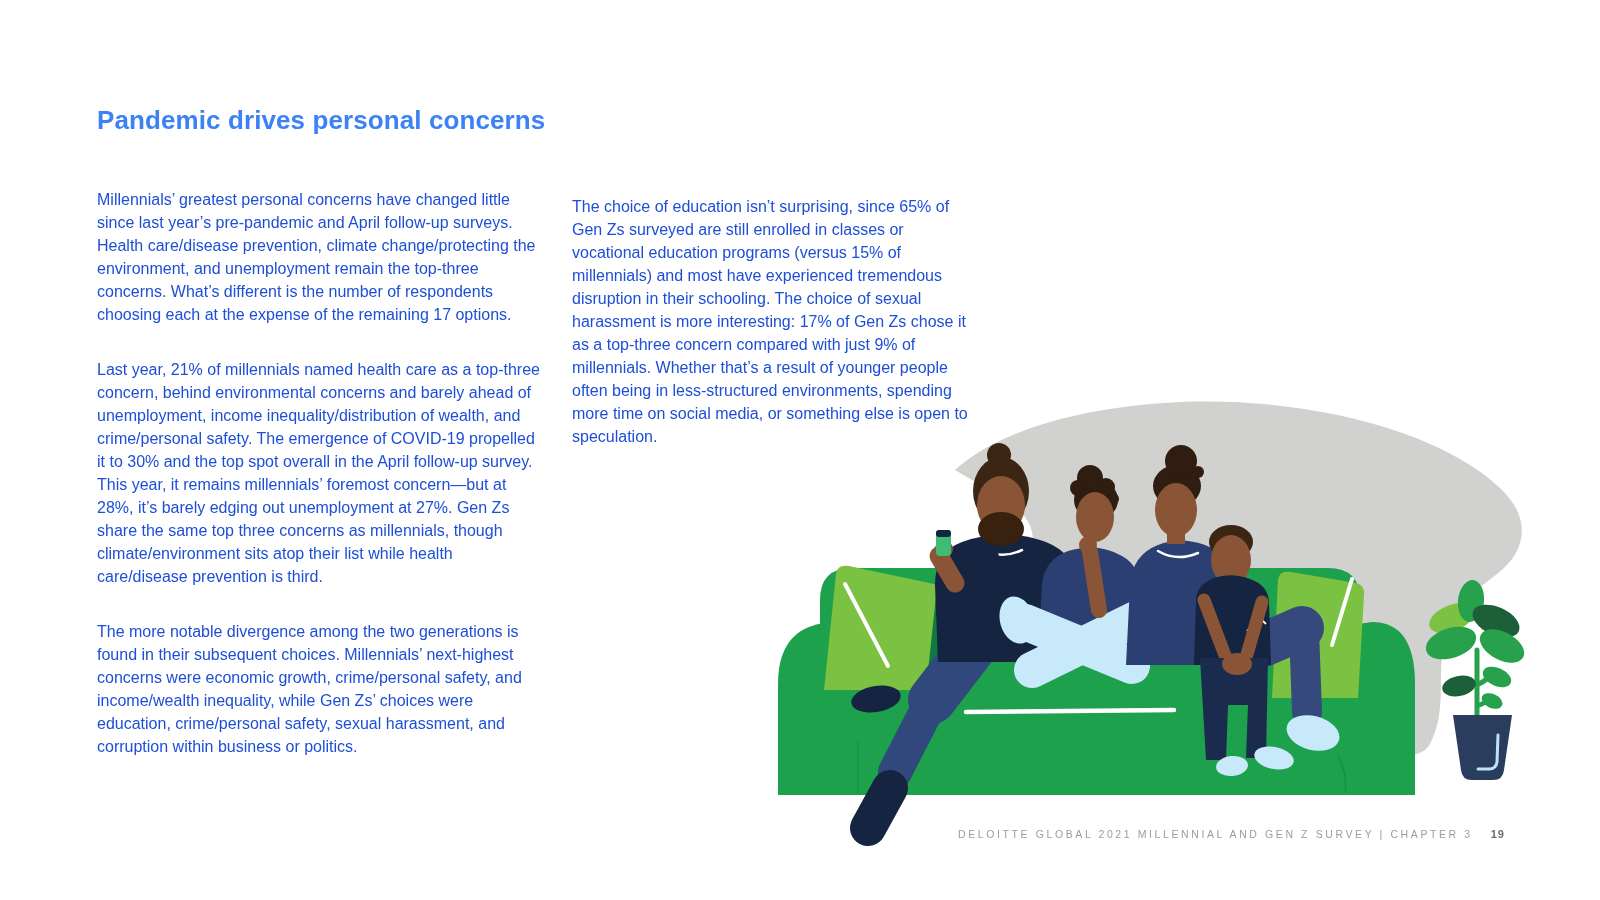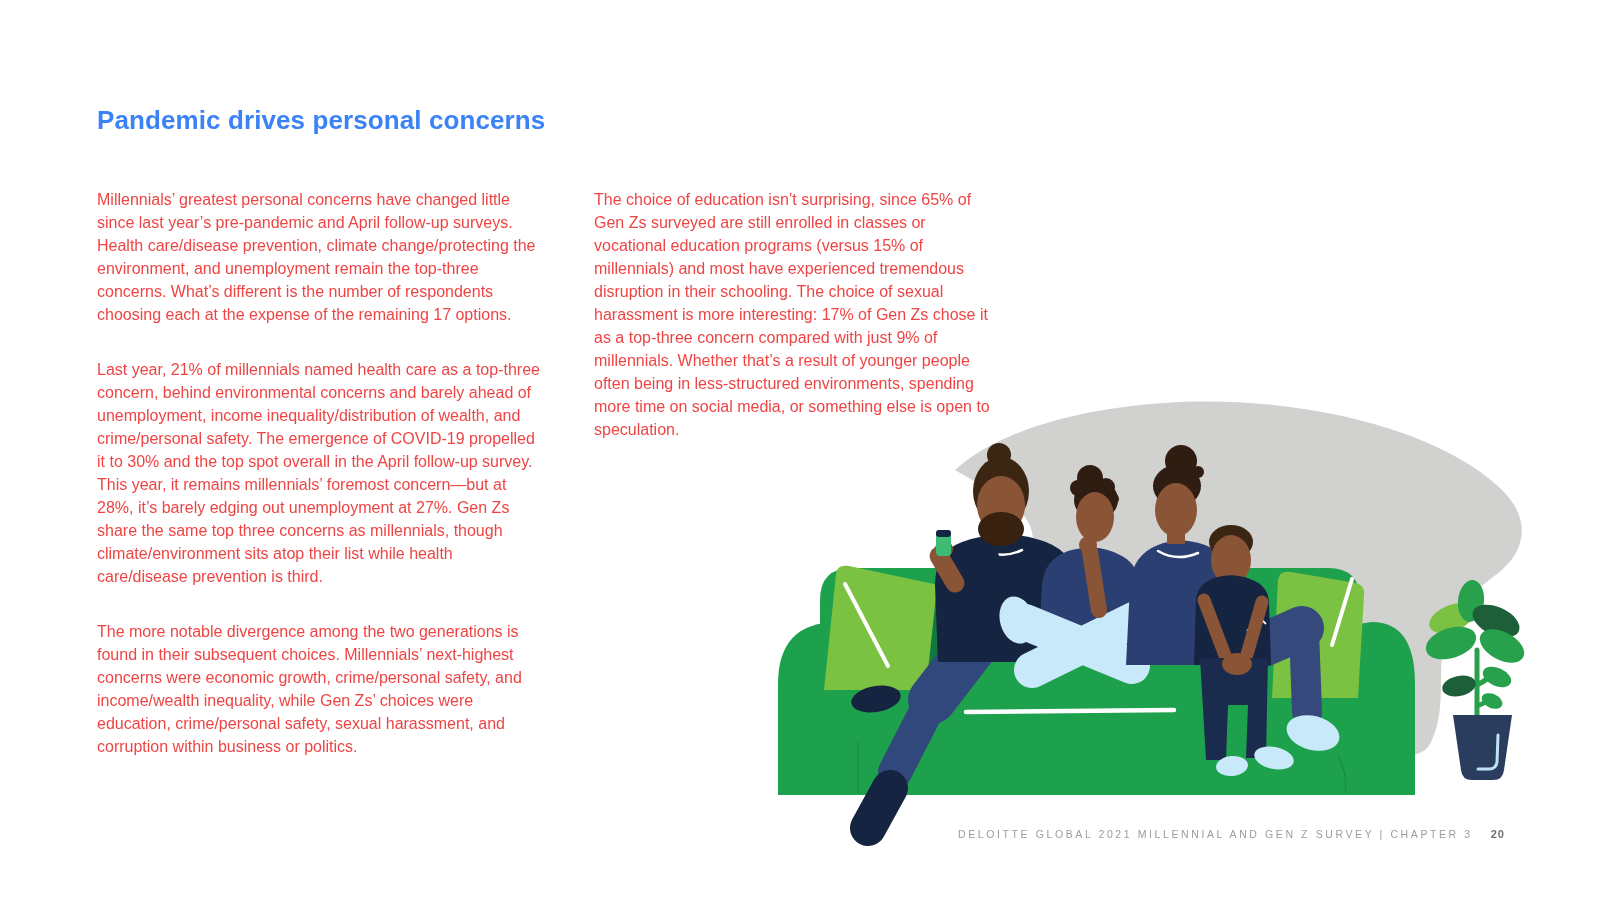--- a/index.html
+++ b/index.html
@@ -16,24 +16,24 @@
     font-size: 26px;
     font-weight: 700;
     color: #3b82f6;
     letter-spacing: 0.1px;
   }
   .col {
     position: absolute;
     top: 188px;
     font-size: 16px;
     line-height: 23px;
-    color: #ef4444;
+    color: #1d4ed8;
   }
   .col-1 { left: 97px; width: 446px; }
-  .col-2 { left: 594px; width: 404px; }
+  .col-2 { left: 572px; width: 404px; margin-top: 7px; }
   .col p { margin: 0 0 32px 0; }
   .illustration {
     position: absolute;
     left: 760px; top: 395px;
     width: 780px; height: 455px;
   }
   .footer {
     position: absolute;
     top: 828px; right: 95px;
     display: flex;
@@ -163,14 +163,14 @@
     <path fill="none" stroke="#8A5536" stroke-width="13" stroke-linecap="round" d="M1204,600 L1226,658 M1262,602 L1246,658"></path>
     <path fill="#1B2B4D" d="M1200,658 L1268,658 L1266,758 L1246,758 L1248,705 L1228,705 L1226,760 L1206,760 Z"></path>
     <ellipse cx="1237" cy="664" rx="15" ry="11" fill="#8A5536"></ellipse>
     <ellipse cx="1232" cy="766" rx="16" ry="10" fill="#C8E9F9" transform="rotate(-5 1232 766)"></ellipse>
     <ellipse cx="1274" cy="758" rx="20" ry="11" fill="#C8E9F9" transform="rotate(12 1274 758)"></ellipse>
   </g>
 </svg>
 
 <div class="footer">
   <span class="footer-text">DELOITTE GLOBAL 2021 MILLENNIAL AND GEN Z SURVEY | CHAPTER 3</span>
-  <span class="footer-page">20</span>
+  <span class="footer-page">19</span>
 </div>
 
 </body></html>

